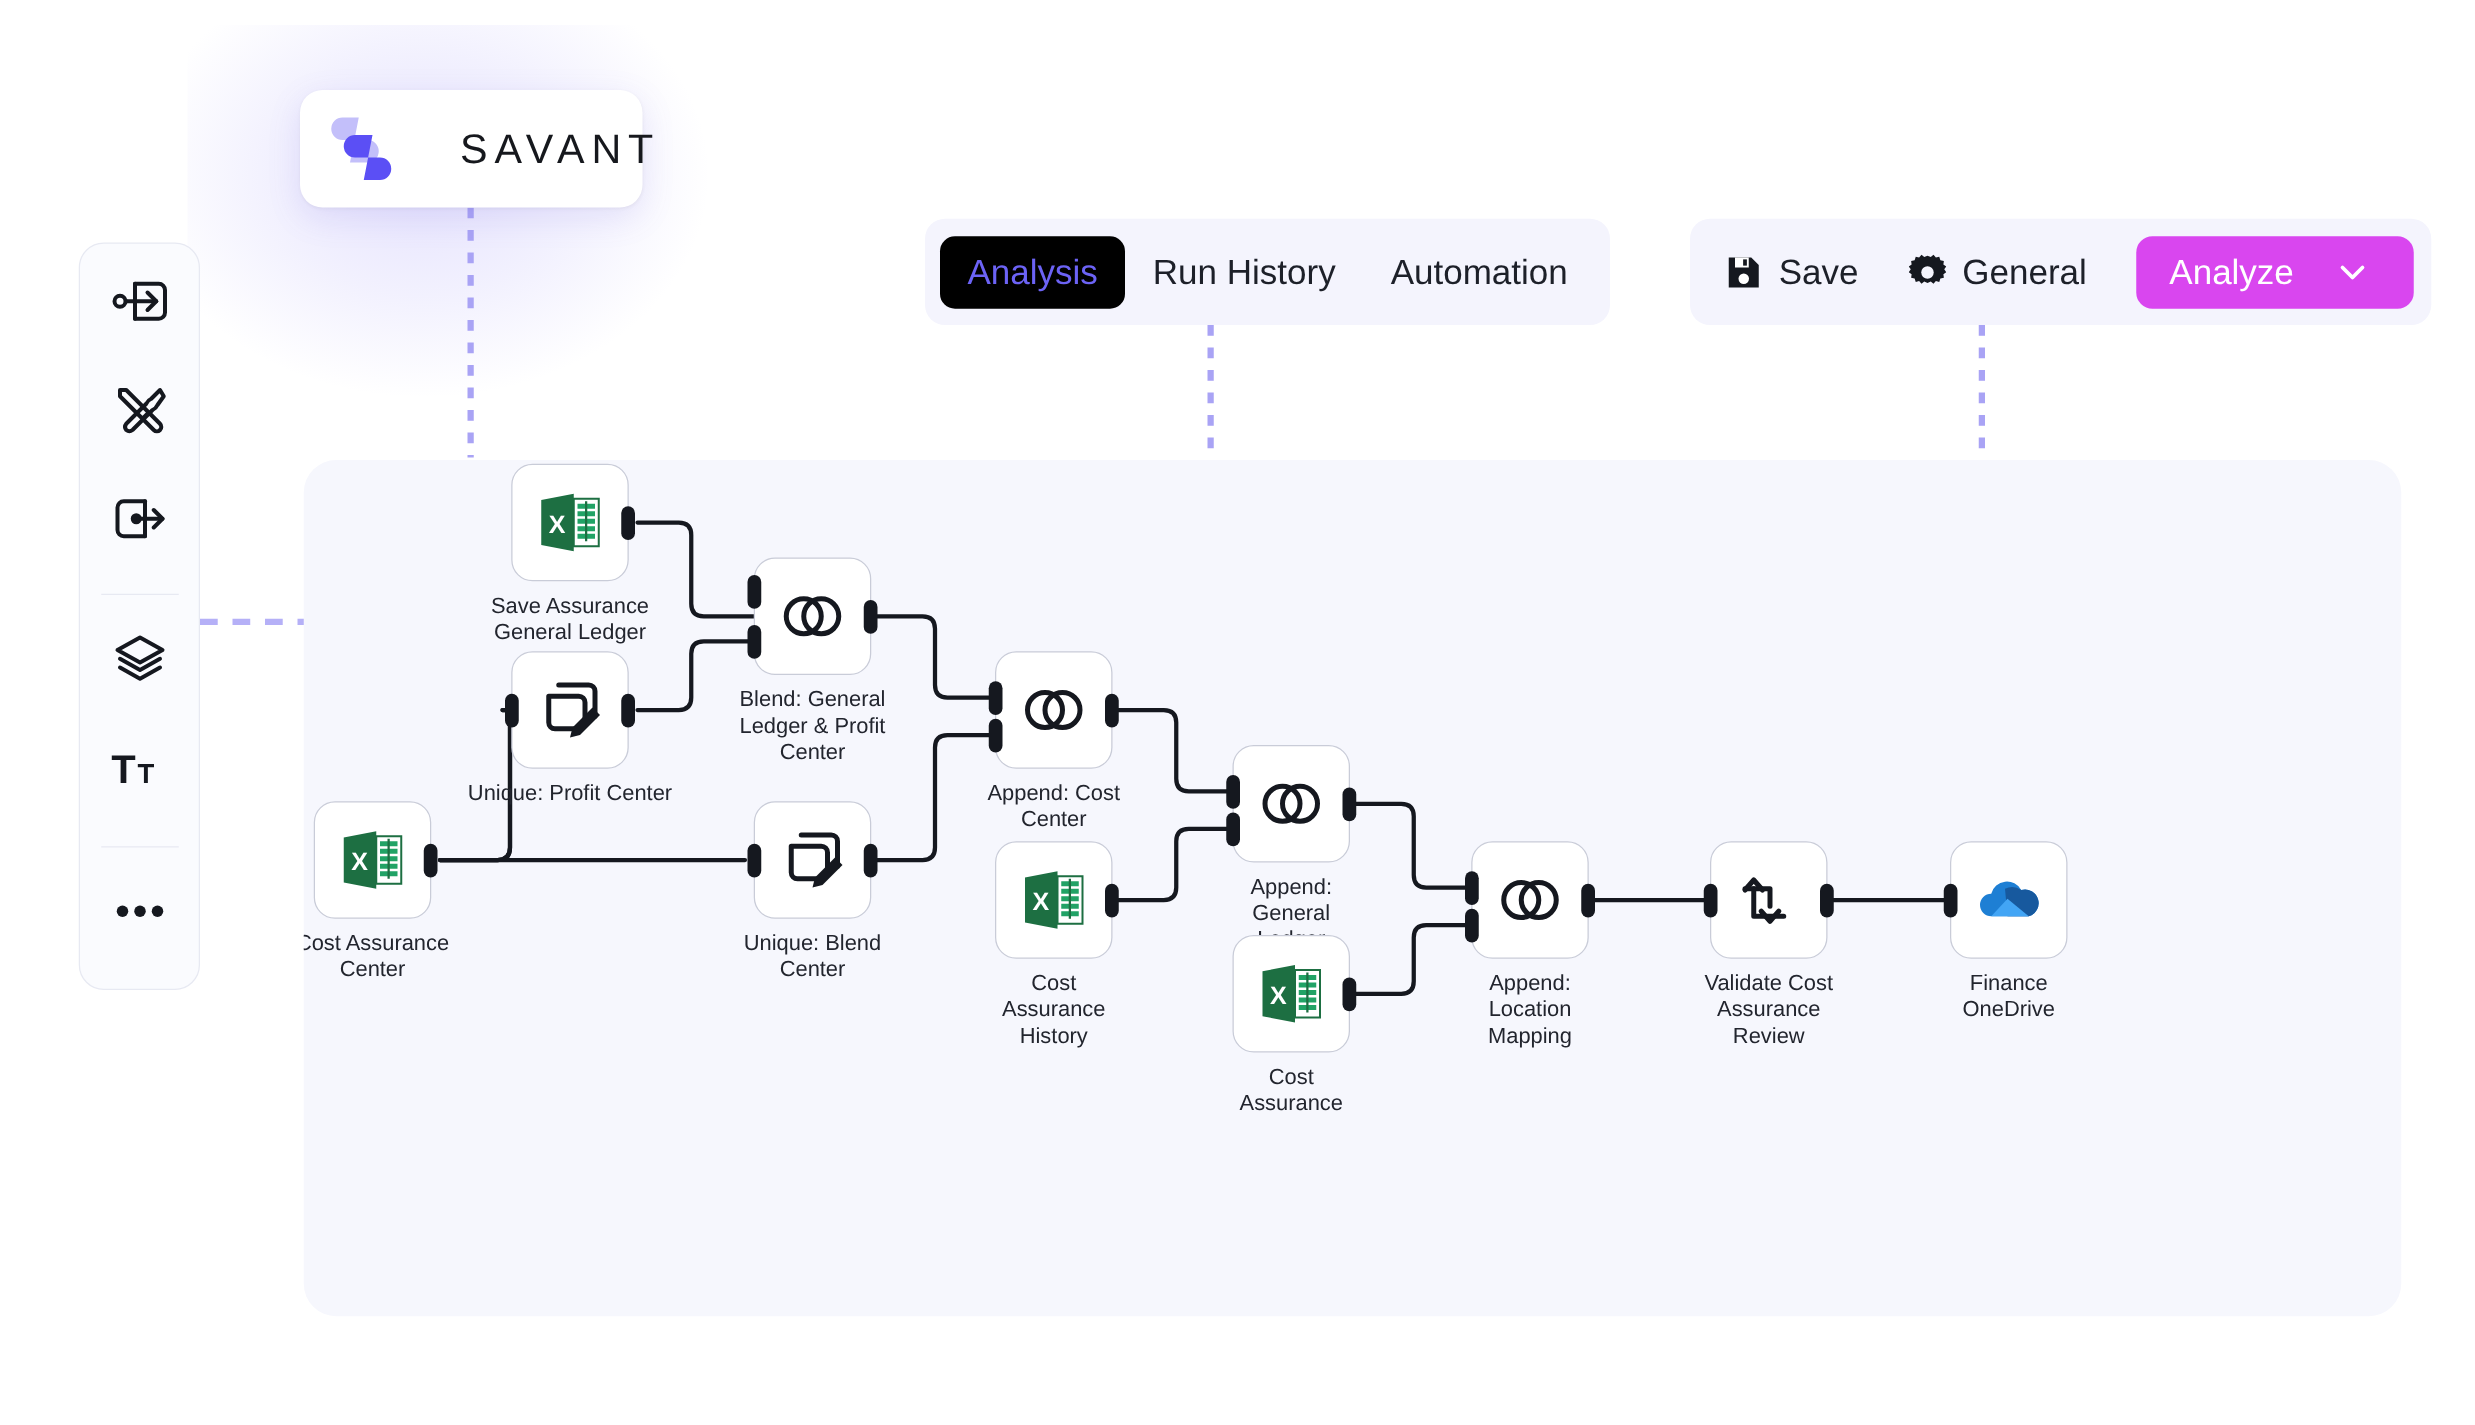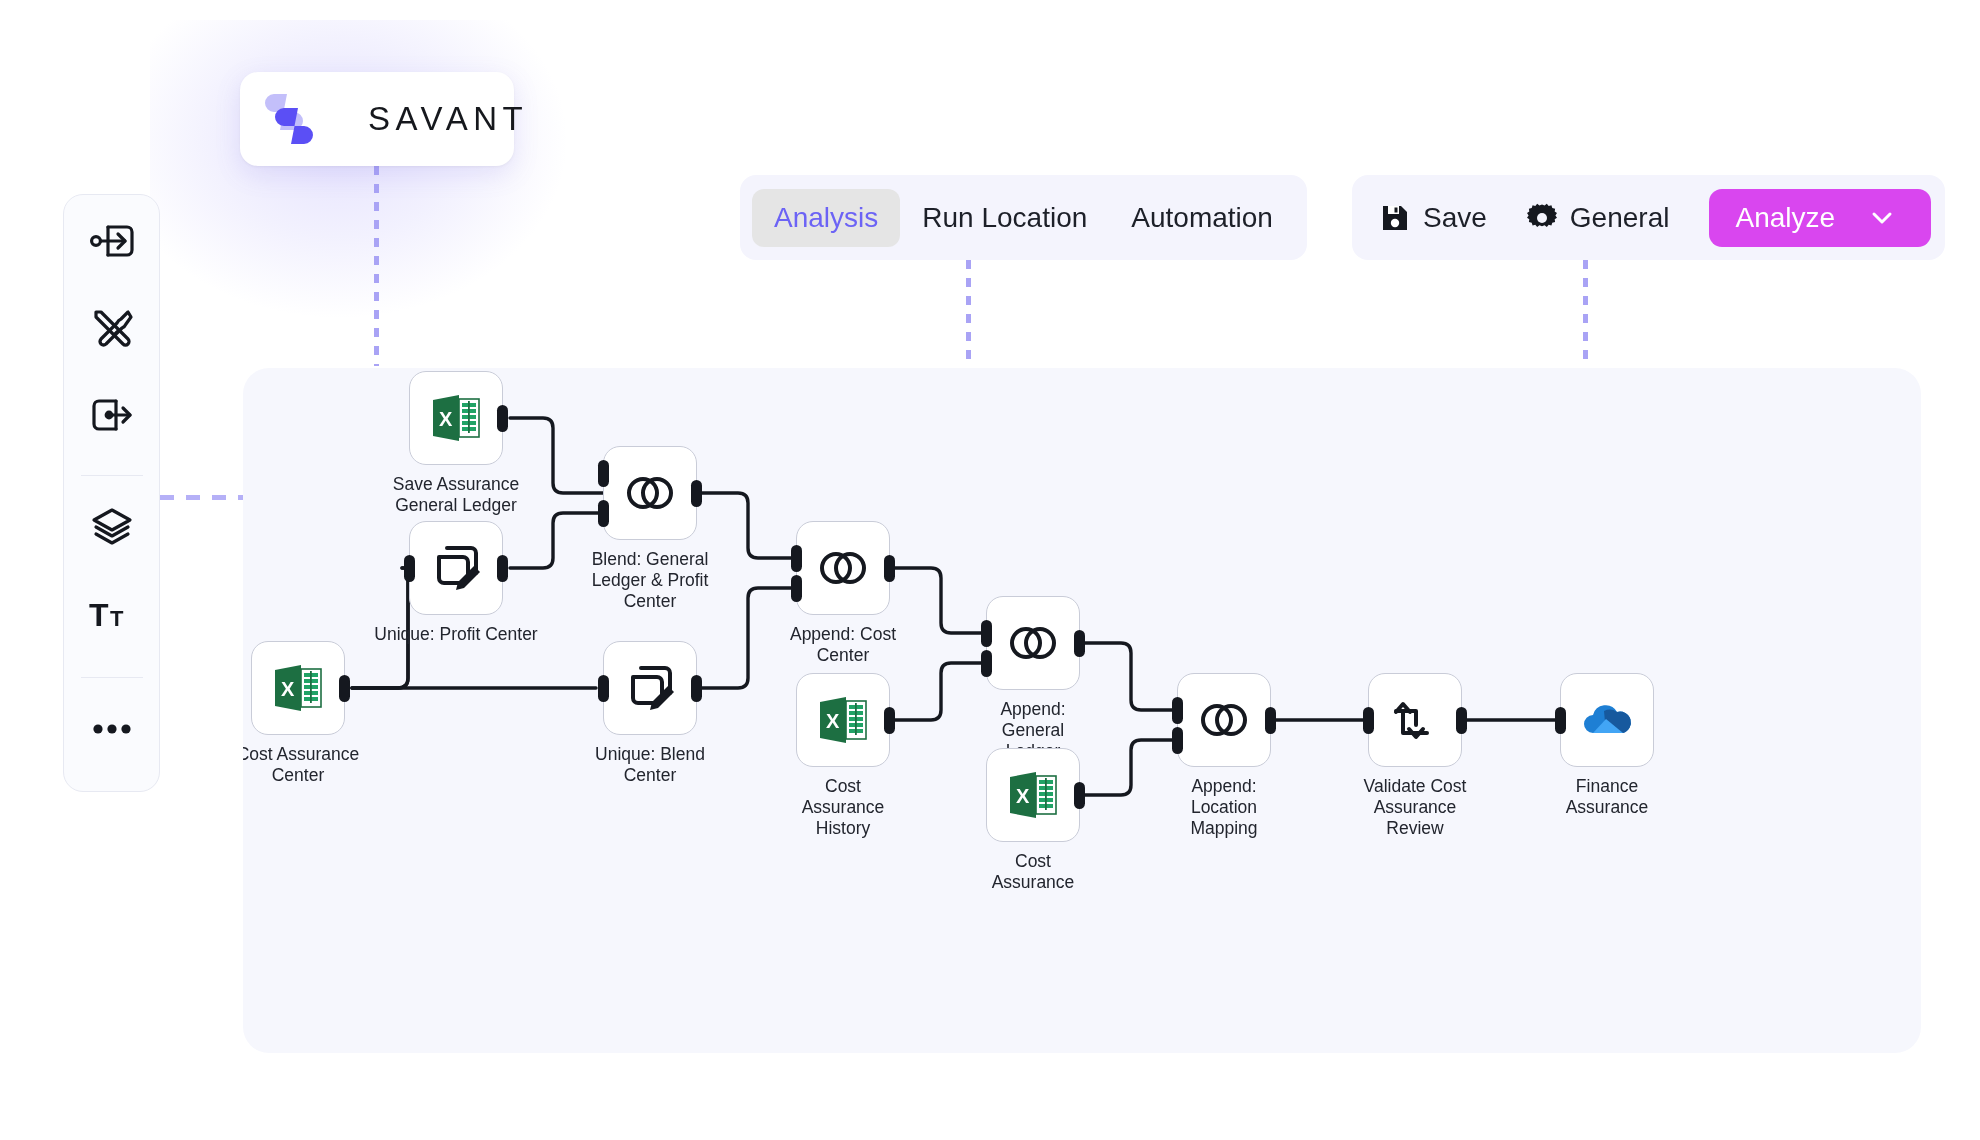--- a/index.html
+++ b/index.html
@@ -121,21 +121,21 @@
   .tab {
     font-size: 28px;
     color: #1d2029;
     padding: 13px 22px;
     border-radius: 12px;
     cursor: pointer;
     white-space: nowrap;
   }
   .tab.active {
     color: #6c63f5;
-    background: #e5e5e5;
+    background: #000000;
   }
 
   
   #toolbar {
     position: absolute;
     left: 1352px; top: 175px;
     height: 85px;
     background: #f4f4fd;
     border-radius: 16px;
     display: flex;
@@ -297,21 +297,21 @@
       <svg width="44" height="16" viewBox="0 0 44 16">
         <circle cx="8" cy="8" r="4.6" fill="#15181f"></circle>
         <circle cx="22" cy="8" r="4.6" fill="#15181f"></circle>
         <circle cx="36" cy="8" r="4.6" fill="#15181f"></circle>
       </svg>
     </div>
   </div>
 
   <div id="tabbar">
     <div class="tab active">Analysis</div>
-    <div class="tab">Run Location</div>
+    <div class="tab">Run History</div>
     <div class="tab">Automation</div>
   </div>
 
   <div id="toolbar">
     <div class="tb-item">
       <svg width="30" height="30" viewBox="0 0 30 30">
         <path d="M3 3 H21 L27 9 V27 H3 Z" fill="#15181f"></path>
         <rect x="8" y="3" width="11" height="8" fill="#ffffff"></rect>
         <rect x="14.5" y="4.5" width="3" height="5" fill="#15181f"></rect>
         <circle cx="15" cy="20" r="4.2" fill="#ffffff"></circle>
@@ -549,17 +549,17 @@
 
     <div class="node" style="left:1364px; top:352px;">
       <div class="node-box">
         <svg width="56" height="40" viewBox="0 0 56 40">
           <path d="M14 33 A9 9 0 0 1 14 15 A13 13 0 0 1 38 12 A9 9 0 0 1 44 33 Z" fill="#1e7fd4"></path>
           <path d="M25 11 A13 13 0 0 1 38 12 A9 9 0 0 1 44 33 L27 33 Z" fill="#17599e"></path>
           <path d="M14 33 L27 19 L44 33 Z" fill="#42a5f5"></path>
         </svg>
       </div>
       <div class="port" style="left:-52px; top:-13px;"></div>
-      <div class="node-label" style="width:110px; left:-55px;">Finance Assurance</div>
+      <div class="node-label" style="width:110px; left:-55px;">Finance OneDrive</div>
     </div>
 
   </div>
 </div>
 
 </body></html>

